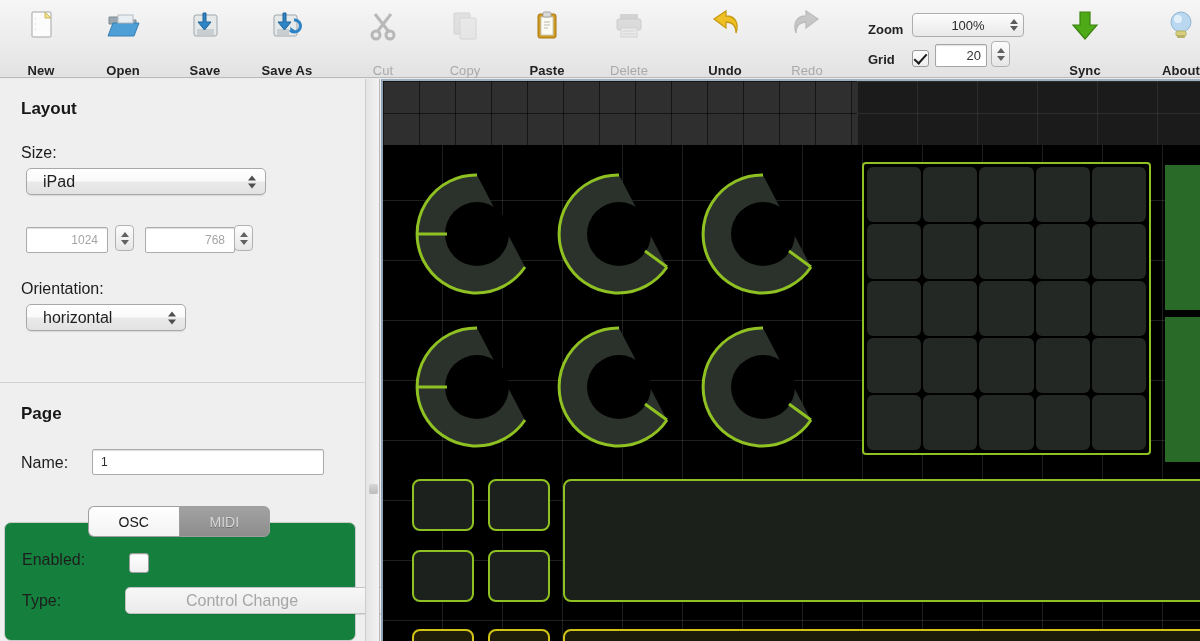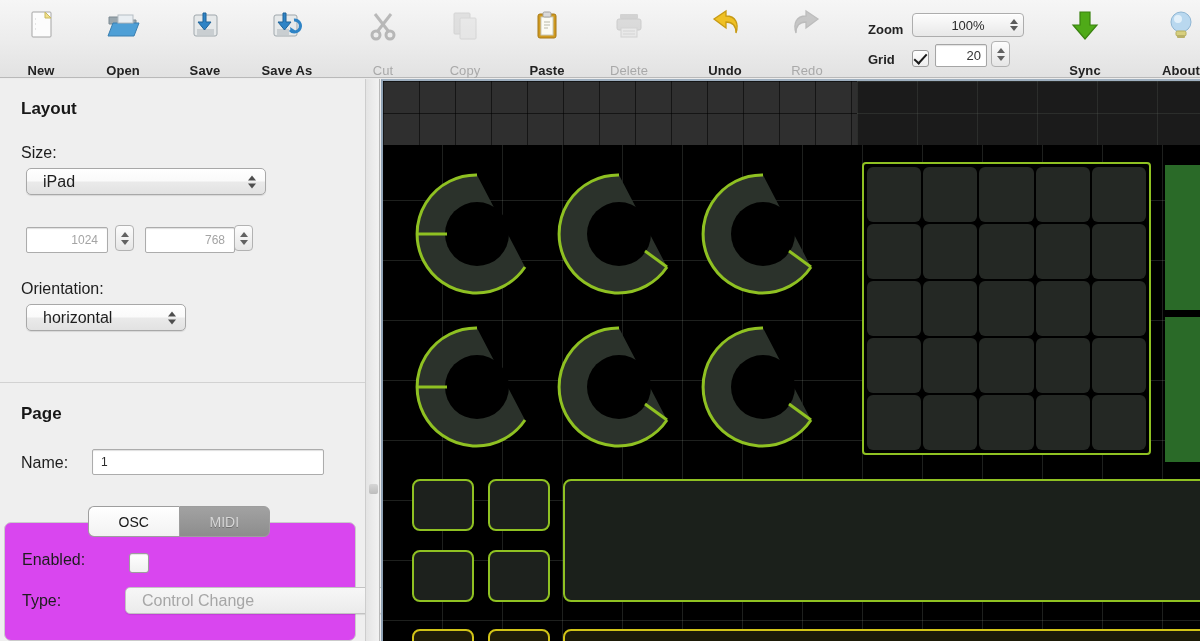--- a/index.html
+++ b/index.html
@@ -147,21 +147,21 @@
     color: #161616; border-radius: 6px 0 0 6px; border-right: none;
   }
   .tab.unsel {
     background: linear-gradient(to bottom,#a2a2a2,#8d8d8d);
     color: #d8d8d8; border-radius: 0 6px 6px 0;
     text-shadow: 0 1px 0 rgba(0,0,0,.25);
   }
   #tabpanel {
     position: absolute; left: 4px; top: 522px; width: 352px; height: 119px;
     border: 1px solid #cbcbcb; border-radius: 7px;
-    background: #d946ef;
+    background: #15803d;
   }
   .panel-row { display: flex; align-items: center; }
 
   .sq-check {
     width: 20px; height: 20px; border: 1px solid #9d9d9d; border-radius: 3px;
     background: linear-gradient(to bottom,#ffffff,#f0f0f0);
     box-shadow: 0 1px 1px rgba(0,0,0,.10) inset;
   }
 
   
@@ -471,21 +471,21 @@
 
   <div id="tabpanel">
     <div class="panel-row" style="position:absolute;left:17px;top:28px;">
       <span class="fld-label">Enabled:</span>
     </div>
     <span class="sq-check" style="position:absolute;left:124px;top:30px;"></span>
 
     <div class="panel-row" style="position:absolute;left:17px;top:69px;">
       <span class="fld-label">Type:</span>
     </div>
-    <div class="combo disabled" style="position:absolute;left:120px;top:64px;width:260px;">
+    <div class="combo disabled" style="position:absolute;left:120px;top:64px;width:260px;padding-left:44px;">
       <span class="cval">Control Change</span>
       <span class="arrows">
           <i class="up"></i>
           <i class="dn"></i>
         </span>
     </div>
   </div>
 
   <div id="sidebar-scroll">
     <div class="grip"></div>

